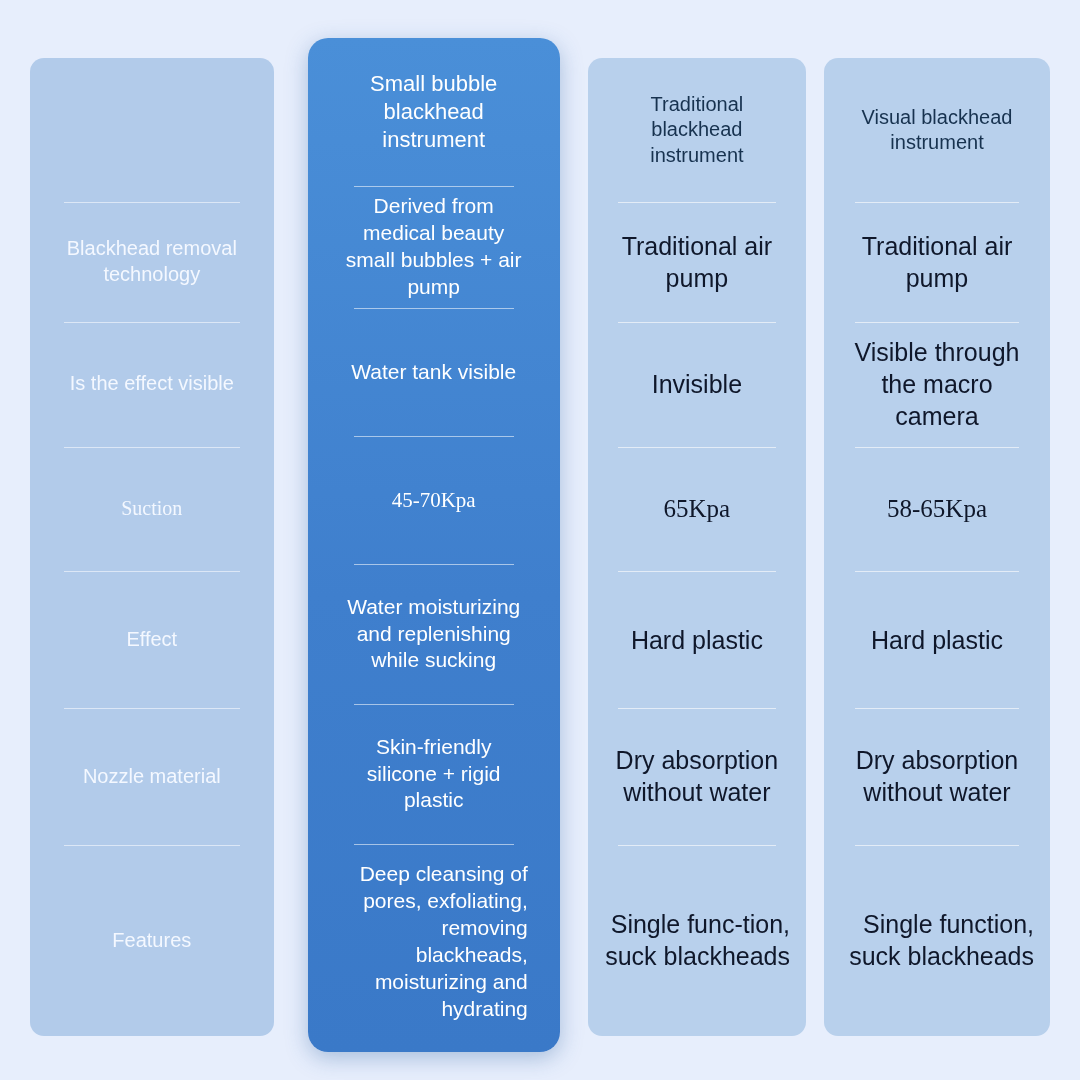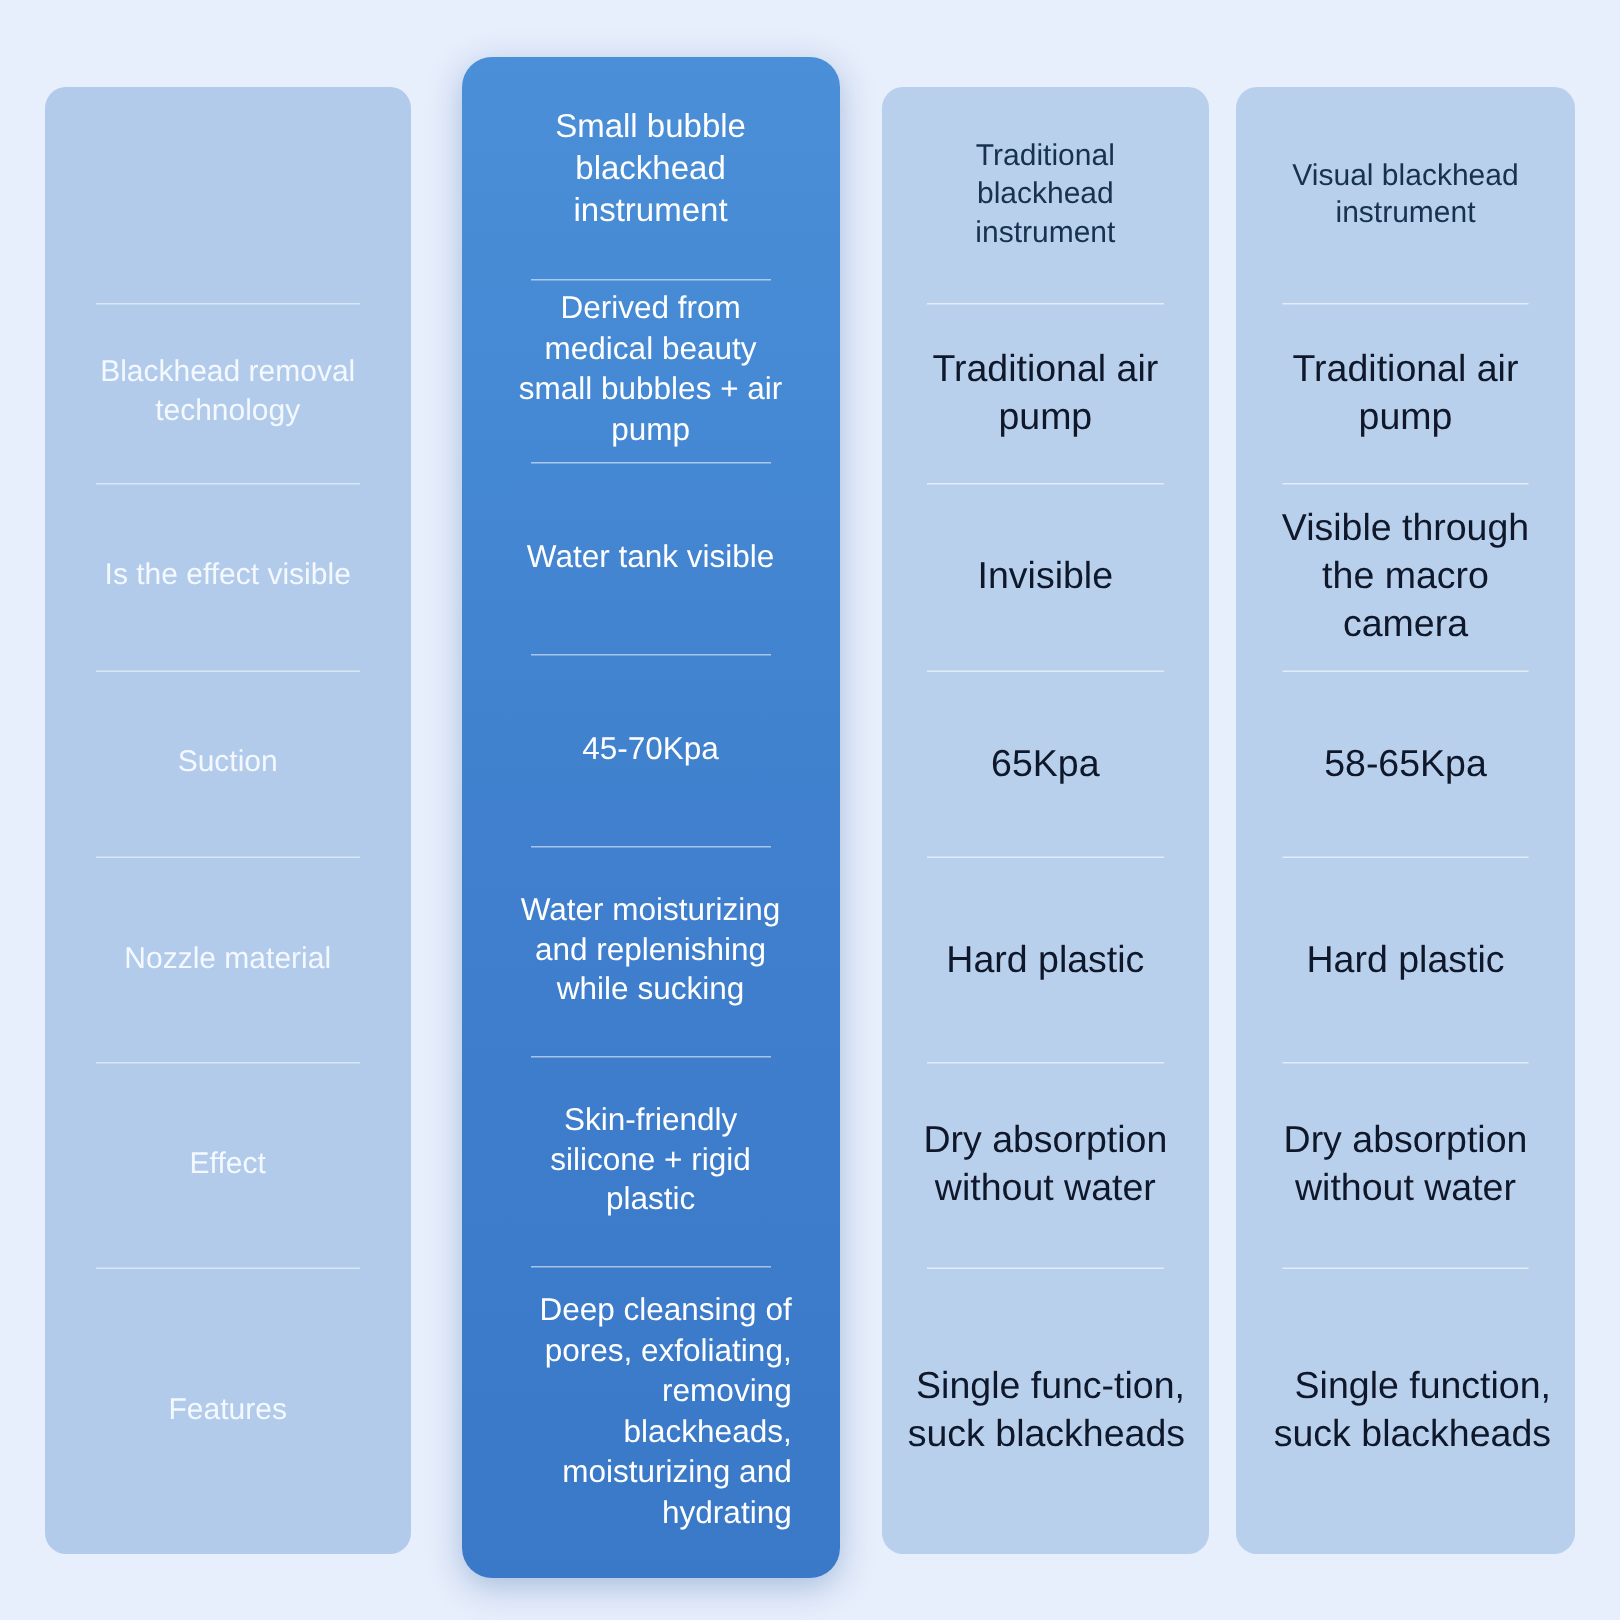--- a/index.html
+++ b/index.html
@@ -95,21 +95,21 @@
   }
 
   .col-highlight .cell + .cell::before {
     background: rgba(255, 255, 255, 0.55);
   }
 
   
   .r0 { height: 148px; }
   .r1 { height: 122px; }
   .r2 { height: 128px; }
-  .r3 { height: 128px; }
+  .r3 { height: 128px; font-family: Liberation Serif, serif; }
   .r4 { height: 140px; }
   .r5 { height: 140px; }
   .r6 { height: 196px; text-align: right; }
 
   .col-label .cell { font-size: 20px; color: #f4f8ff; }
   .col-label .r0 { color: transparent; }
 
   .col-highlight .cell { font-size: 21px; color: #ffffff; }
   .col-highlight .r0 { font-size: 22px; }
 
@@ -119,22 +119,22 @@
 </head>
 <body>
 
 <div class="board">
 
   <div class="col col-label">
     <div class="cell r0"></div>
     <div class="cell r1">Blackhead removal technology</div>
     <div class="cell r2">Is the effect visible</div>
     <div class="cell r3">Suction</div>
+    <div class="cell r5">Effect</div>
     <div class="cell r4">Nozzle material</div>
-    <div class="cell r5">Effect</div>
     <div class="cell r6">Features</div>
   </div>
 
   <div class="col col-highlight">
     <div class="cell r0">Small bubble blackhead instrument</div>
     <div class="cell r1">Derived from medical beauty small bubbles + air pump</div>
     <div class="cell r2">Water tank visible</div>
     <div class="cell r3">45-70Kpa</div>
     <div class="cell r5">Water moisturizing and replenishing while sucking</div>
     <div class="cell r4">Skin-friendly silicone + rigid plastic</div>

